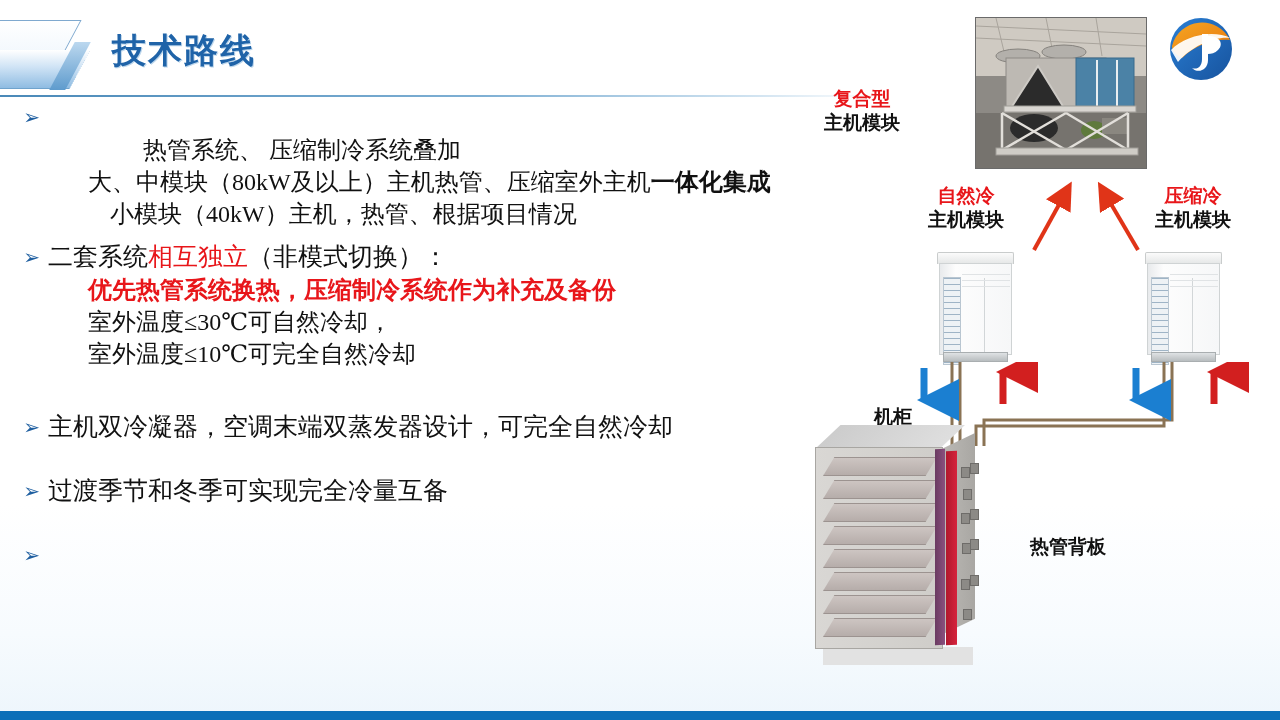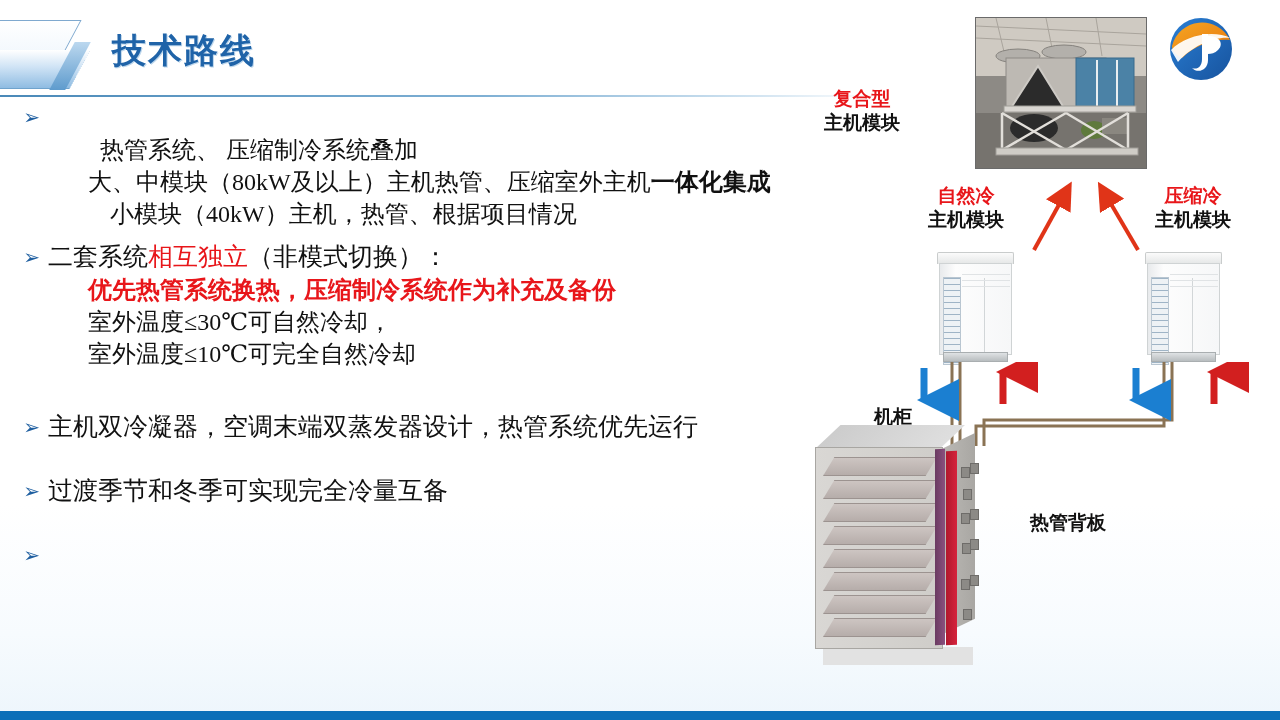--- a/index.html
+++ b/index.html
@@ -53,21 +53,21 @@
   .bmark{
     width:40px;flex:0 0 40px;text-align:right;padding-right:8px;
     color:#1f5fa0;font-size:20px;line-height:34px;
     font-family:"DejaVu Sans","Liberation Sans",sans-serif;
   }
   .btxt{font-size:25px;line-height:34px;color:#111111;white-space:nowrap;}
   .sub{font-size:24px;line-height:32px;color:#111111;white-space:nowrap;}
   .red{color:#e8161a;}
   .redb{color:#e8161a;font-weight:bold;}
   .bld{font-weight:bold;}
-  .l1{padding-left:100px;}
+  .l1{padding-left:100px;margin-left:43px;}
   .l2{padding-left:88px;}
   .l3{padding-left:110px;}
   .gap-sm{height:10px;}
   .gap-md{height:30px;}
   .gap-lg{height:40px;}
   .lbl{
     position:absolute;
     font-family:"DejaVu Sans","Liberation Sans",sans-serif;
     font-weight:bold;font-size:19px;line-height:24px;text-align:center;
     white-space:nowrap;
@@ -197,21 +197,21 @@
       </div>
     </div>
     <div class="sub l2 redb">优先热管系统换热，压缩制冷系统作为补充及备份</div>
     <div class="sub l2">室外温度≤30℃可自然冷却，</div>
     <div class="sub l2">室外温度≤10℃可完全自然冷却</div>
 
     <div class="gap-lg"></div>
 
     <div class="brow">
       <div class="bmark">➢</div>
-      <div class="btxt">主机双冷凝器，空调末端双蒸发器设计，热管系统优先运行</div>
+      <div class="btxt">主机双冷凝器，空调末端双蒸发器设计，可完全自然冷却</div>
     </div>
 
     <div class="gap-md"></div>
 
     <div class="brow">
       <div class="bmark">➢</div>
       <div class="btxt">过渡季节和冬季可实现完全冷量互备</div>
     </div>
 
     <div class="gap-md"></div>
@@ -265,21 +265,21 @@
     <span class="r">自然冷</span>
     <span class="k">主机模块</span>
   </div>
 
   <div class="lbl" style="left:1155px;top:183px;">
     <span class="r">压缩冷</span>
     <span class="k">主机模块</span>
   </div>
 
   <div class="lbl" style="left:874px;top:404px;color:#111;">机柜</div>
-  <div class="lbl" style="left:1030px;top:510px;color:#111;">热管背板</div>
+  <div class="lbl" style="left:1030px;top:534px;color:#111;">热管背板</div>
 
   <svg style="position:absolute;left:1000px;top:180px;" width="160" height="80">
     <defs>
       <marker id="ah" markerWidth="7" markerHeight="7" refX="4" refY="3.5" orient="auto">
         <polygon points="0,0 7,3.5 0,7" fill="#e03418"></polygon>
       </marker>
     </defs>
     <line x1="34" y1="70" x2="66" y2="12" stroke="#e03418" stroke-width="4" marker-end="url(#ah)"></line>
     <line x1="138" y1="70" x2="104" y2="12" stroke="#e03418" stroke-width="4" marker-end="url(#ah)"></line>
   </svg>

